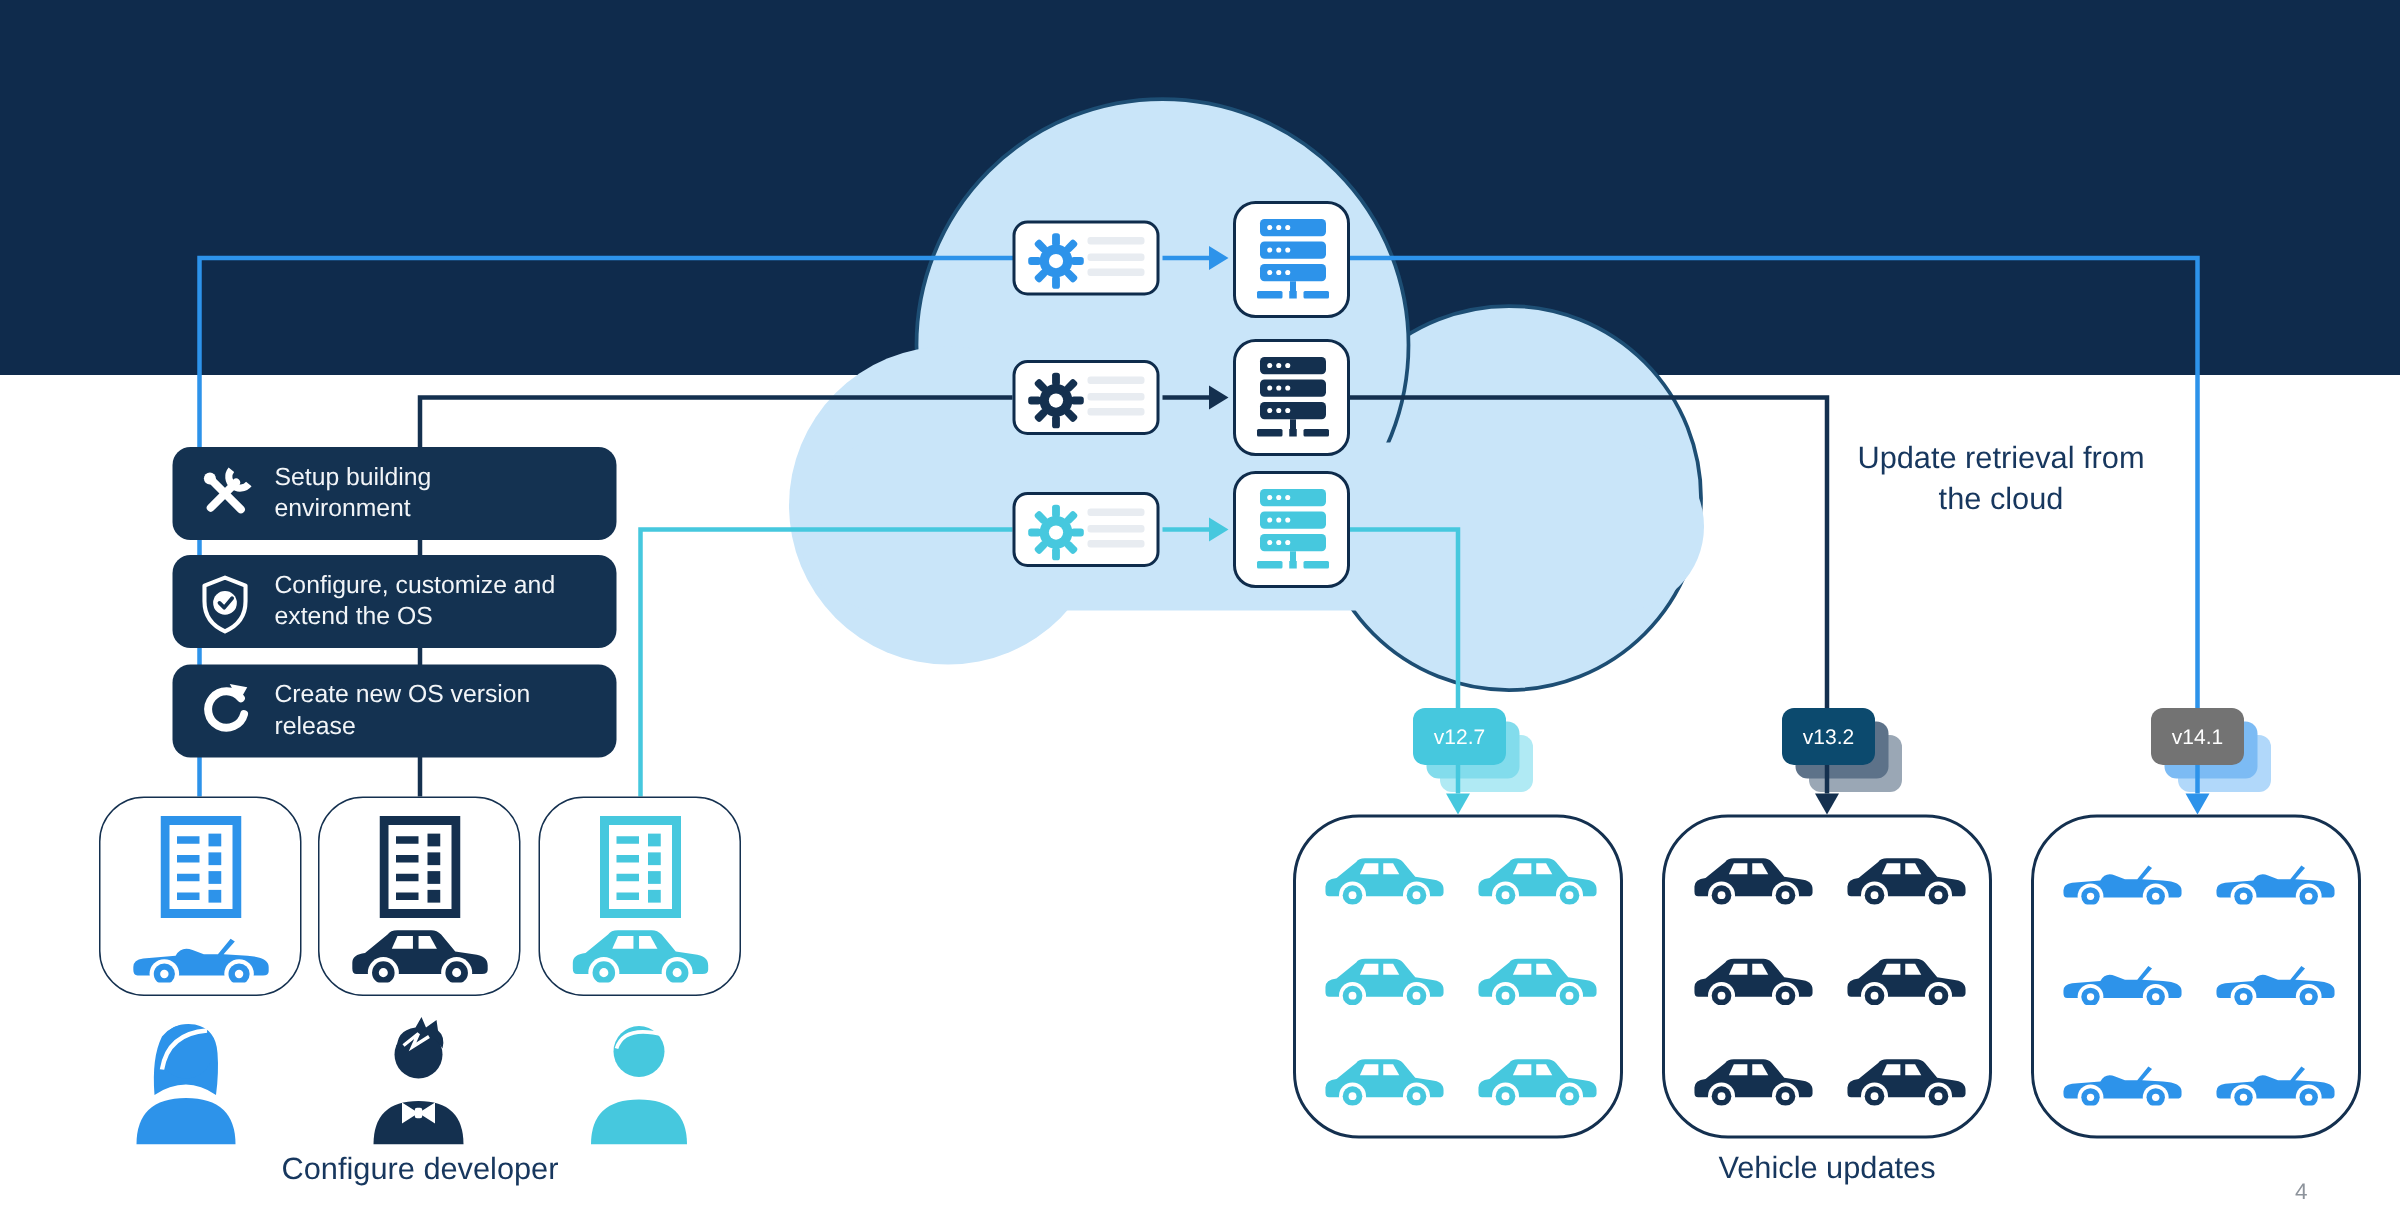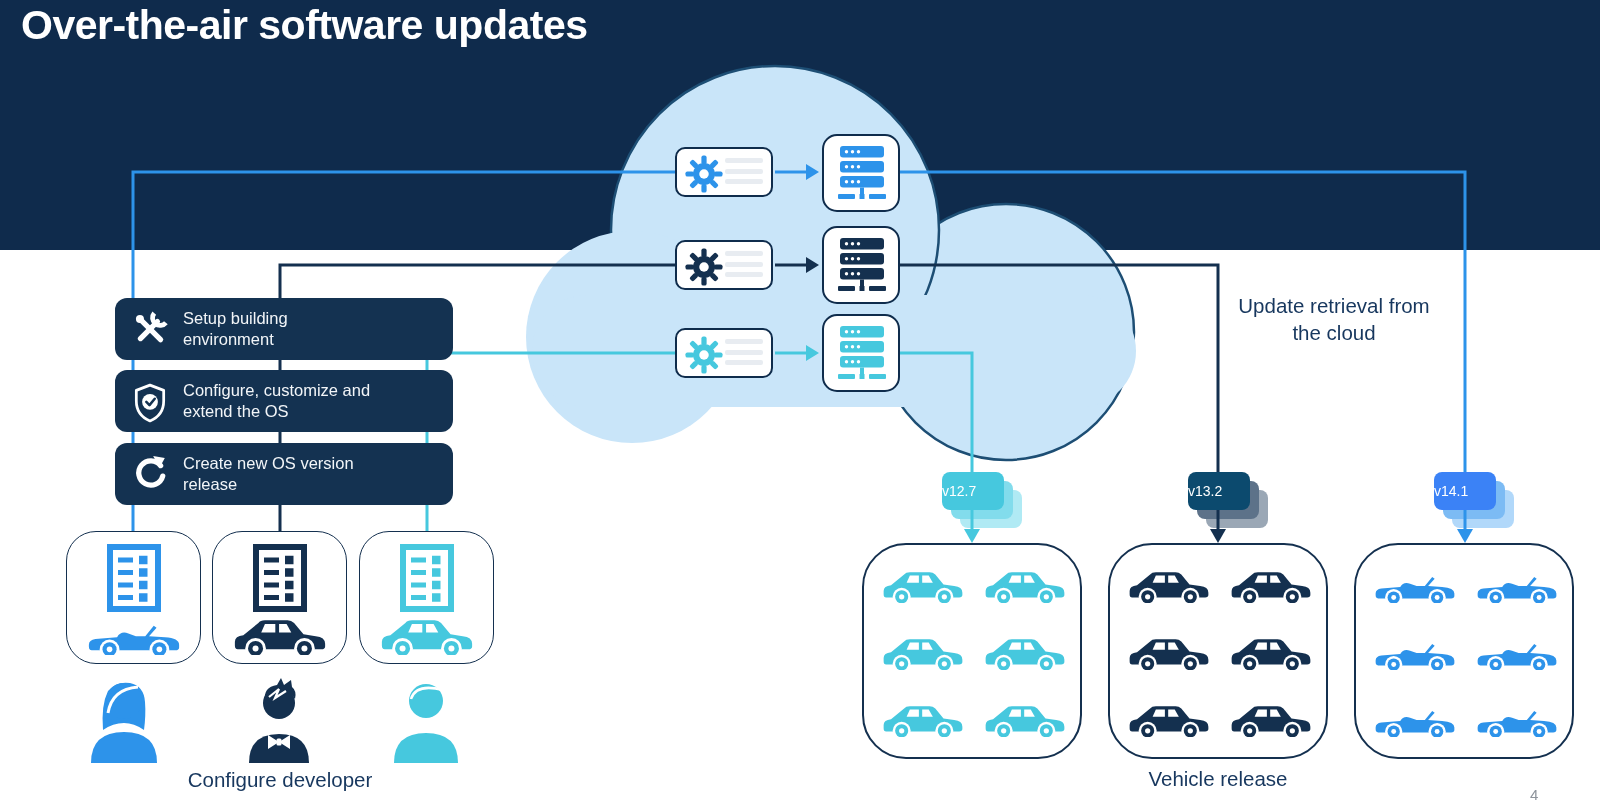--- a/index.html
+++ b/index.html
@@ -22,40 +22,40 @@
            border:2.5px solid #0f2c4c;border-radius:10px;box-sizing:border-box;z-index:2;}
   .gearbox svg{position:absolute;left:8px;top:6px;}
   .glines{position:absolute;left:48px;top:9px;}
   .glines span{display:block;width:38px;height:5px;border-radius:2px;background:#e8ecf1;margin-bottom:5.5px;}
 
   .serverbox{position:absolute;left:822px;width:78px;height:78px;background:#fff;
              border:2.5px solid #0f2c4c;border-radius:15px;box-sizing:border-box;z-index:2;}
   .serverbox svg{position:absolute;left:8px;top:7px;}
 
   .taskbox{position:absolute;left:115px;width:296px;height:62px;background:#143251;
-           border-radius:12px;z-index:2;color:#fff;padding-left:42px;}
+           border-radius:12px;z-index:2;color:#fff;}
   .taskbox .ticon{position:absolute;left:17px;top:13px;}
   .taskbox .tlabel{position:absolute;left:68px;top:50%;transform:translateY(-50%);
            font-size:16.5px;line-height:21px;white-space:pre-line;color:#f2f5f8;}
 
   .docbox{position:absolute;top:531px;width:135px;height:133px;background:#fff;
           border:1.8px solid #14304f;border-radius:30px;box-sizing:border-box;z-index:2;}
   .docbox .doc{position:absolute;left:40px;top:12px;}
   .docbox .car{position:absolute;left:20px;top:76px;}
 
   .person{position:absolute;z-index:2;}
 
   .fleetbox{position:absolute;top:543px;width:220px;height:216px;background:#fff;
             border:2px solid #14304f;border-radius:44px;box-sizing:border-box;z-index:2;}
   .fleetbox svg.car{position:absolute;}
   .fl-c0{left:18px;} .fl-c1{left:120px;}
   .fl-r0{top:16px;} .fl-r1{top:83px;} .fl-r2{top:150px;}
 
   .badge{position:absolute;width:62px;height:38px;border-radius:8px;z-index:5;
-         color:#fff;font-size:14px;text-align:left;line-height:38px;}
+         color:#fff;font-size:14px;text-align:center;line-height:38px;}
   .badge-shadow{position:absolute;width:62px;height:38px;border-radius:8px;z-index:4;}
 
   .caption{position:absolute;color:#17375e;font-size:20.5px;text-align:center;z-index:2;}
   .multiline{white-space:pre-line;line-height:27px;text-align:center;}
   .pagenum{position:absolute;left:1530px;top:786px;color:#8d939b;font-size:15px;z-index:2;}
 </style>
 </head>
 <body>
 
 <div class="slide">
@@ -168,21 +168,20 @@
         <path d="M13.5,18 L16.5,21 L21.5,15" stroke="#143251" stroke-width="2.4" fill="none" stroke-linecap="round" stroke-linejoin="round"></path>
       </g>
       <g id="ic-refresh">
         <path d="M27,9 A11.5,11.5 0 1 0 29,19" fill="none" stroke="#fff" stroke-width="5" stroke-linecap="round"></path>
         <polygon points="20,0 31,2 26,11" fill="#fff"></polygon>
       </g>
     </defs>
   </svg>
 
   <div class="band"></div>
-  <h1 class="title">Over-the-air software updates</h1>
 
   <svg class="bg" width="1600" height="809">
     <g>
       <circle class="cloud stroked" cx="1006" cy="332" r="128"></circle>
       <circle class="cloud stroked" cx="775" cy="230" r="164"></circle>
       <circle class="cloud" cx="632" cy="337" r="106"></circle>
       <rect class="cloud" x="532" y="295" width="604" height="112" rx="56"></rect>
     </g>
     <g stroke="#2d93ea" stroke-width="3" fill="none">
       <path d="M133,531 L133,172 L677,172"></path>
@@ -317,21 +316,21 @@
   <div class="badge-shadow" style="left:960px;top:490px;background:#b0eaf4"></div>
   <div class="badge-shadow" style="left:951px;top:481px;background:#82dcec"></div>
   <div class="badge" style="left:942px;top:472px;background:#46c8de">v12.7</div>
 
   <div class="badge-shadow" style="left:1206px;top:490px;background:#9aa7b5"></div>
   <div class="badge-shadow" style="left:1197px;top:481px;background:#5d7289"></div>
   <div class="badge" style="left:1188px;top:472px;background:#0c4a6e">v13.2</div>
 
   <div class="badge-shadow" style="left:1452px;top:490px;background:#b1d8fa"></div>
   <div class="badge-shadow" style="left:1443px;top:481px;background:#7cbbf4"></div>
-  <div class="badge" style="left:1434px;top:472px;background:#3b82f6">v14.1</div>
+  <div class="badge" style="left:1434px;top:472px;background:#737373">v14.1</div>
 
   <svg class="toplayer" width="1600" height="809">
     <g stroke="#46c8de" stroke-width="3">
         <line x1="972" y1="510" x2="972" y2="529"></line>
       </g>
     <polygon points="964,529 980,529 972,543" fill="#46c8de"></polygon>
     <g stroke="#14304f" stroke-width="3">
         <line x1="1218" y1="510" x2="1218" y2="529"></line>
       </g>
     <polygon points="1210,529 1226,529 1218,543" fill="#14304f"></polygon>
@@ -395,16 +394,16 @@
         <use href="#car-convertible"></use>
       </svg>
     <svg class="car c-blue fl-c0 fl-r2" width="82" height="42" viewBox="0 0 100 50">
         <use href="#car-convertible"></use>
       </svg>
     <svg class="car c-blue fl-c1 fl-r2" width="82" height="42" viewBox="0 0 100 50">
         <use href="#car-convertible"></use>
       </svg>
   </div>
 
-  <div class="caption" style="left:1068px;top:767px;width:300px">Vehicle release</div>
+  <div class="caption" style="left:1068px;top:767px;width:300px">Vehicle updates</div>
 
   <div class="pagenum">4</div>
 </div>
 
 </body></html>

